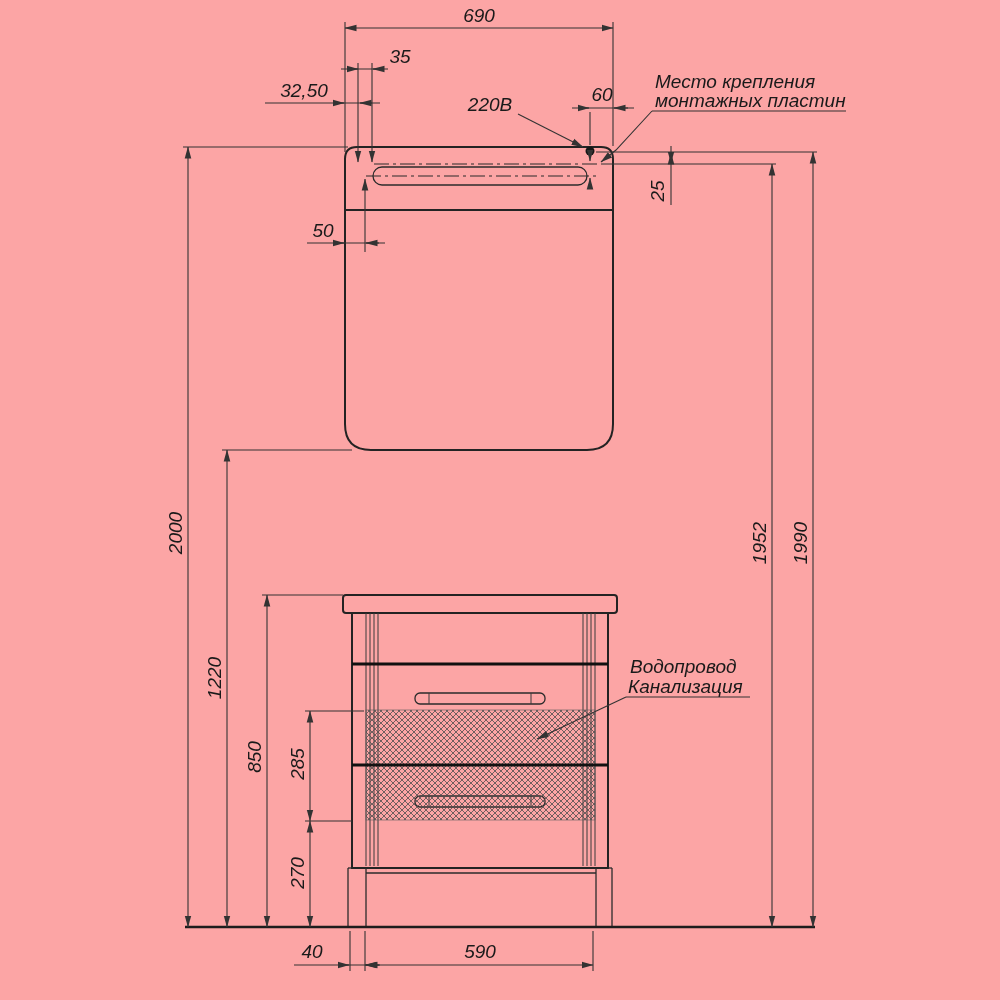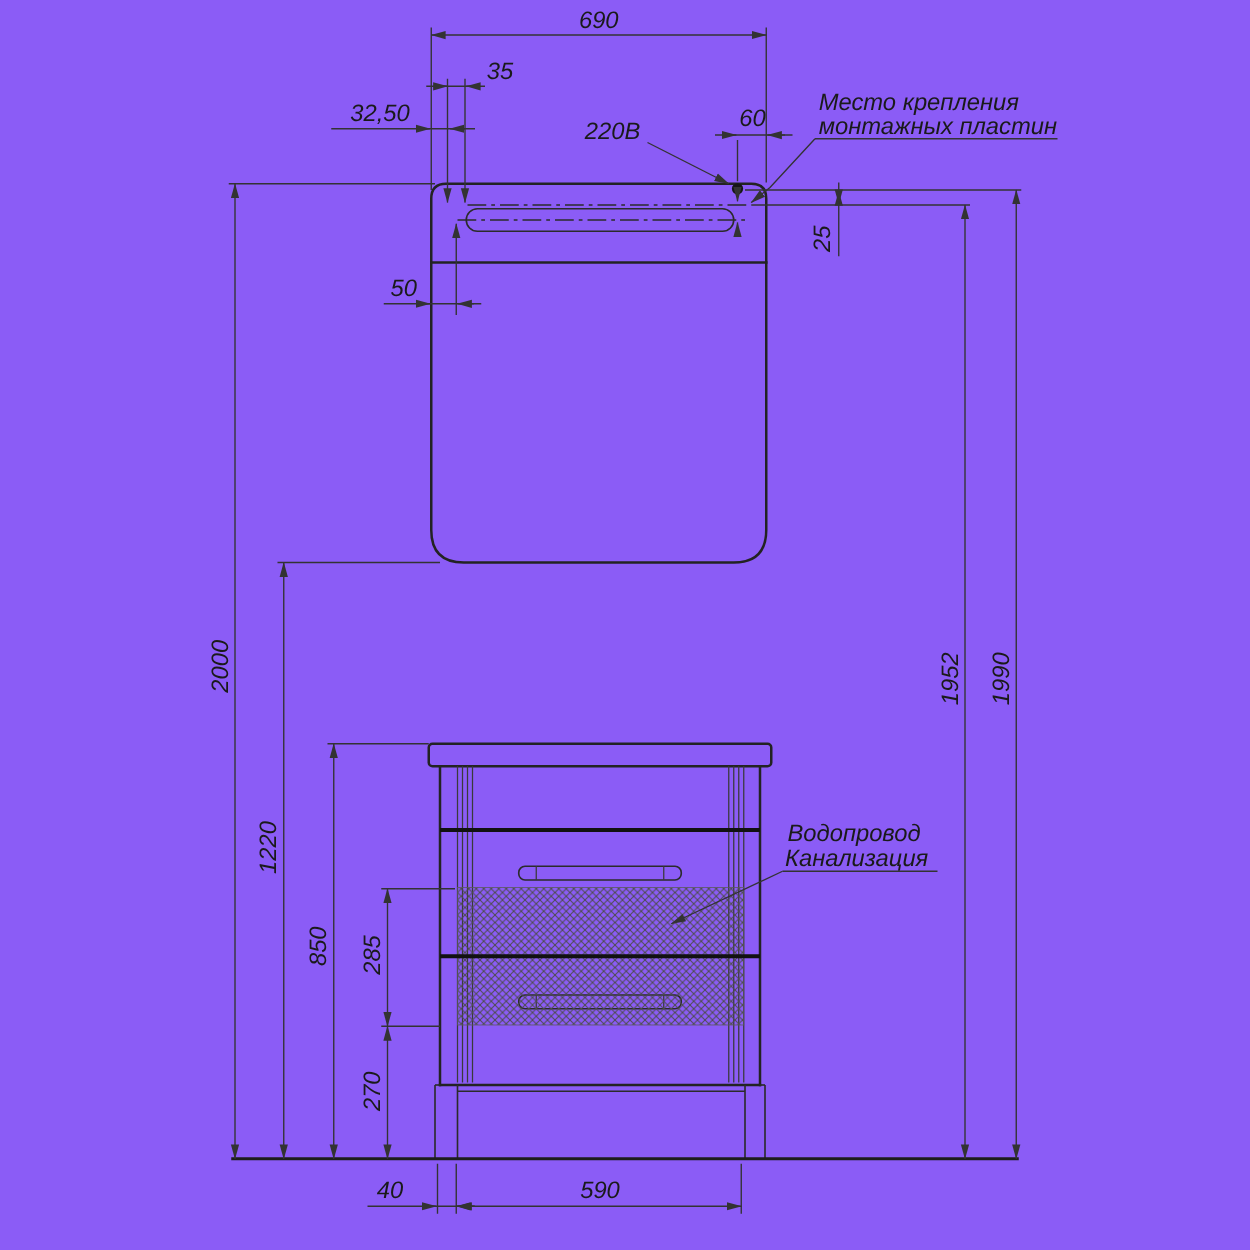--- a/index.html
+++ b/index.html
@@ -1,16 +1,16 @@
 <!DOCTYPE html>
 <html><head>
 <meta charset="utf-8">
 <style>
   html,body{margin:0;padding:0;background:#ffffff;}
-  .sheet{width:1000px;height:1000px;position:relative;background:#8b5cf6;overflow:hidden;}
+  .sheet{width:1000px;height:1000px;position:relative;background:#fca5a5;overflow:hidden;}
   svg{display:block;}
   
   .o2{stroke:#232323;stroke-width:2;fill:none;stroke-linecap:square;}
   .o1{stroke:#2b2b2b;stroke-width:1.3;fill:none;}
   .tn{stroke:#3a3a3a;stroke-width:1;fill:none;}
   .t3{stroke:#111111;stroke-width:3.2;fill:none;}
   .d {stroke:#333333;stroke-width:1.1;fill:none;}
   .dd{stroke:#2b2b2b;stroke-width:1.2;fill:none;stroke-dasharray:15 4 3 4;}
   .mb{marker-start:url(#arr);marker-end:url(#arr);}
   .me{marker-end:url(#arr);}

